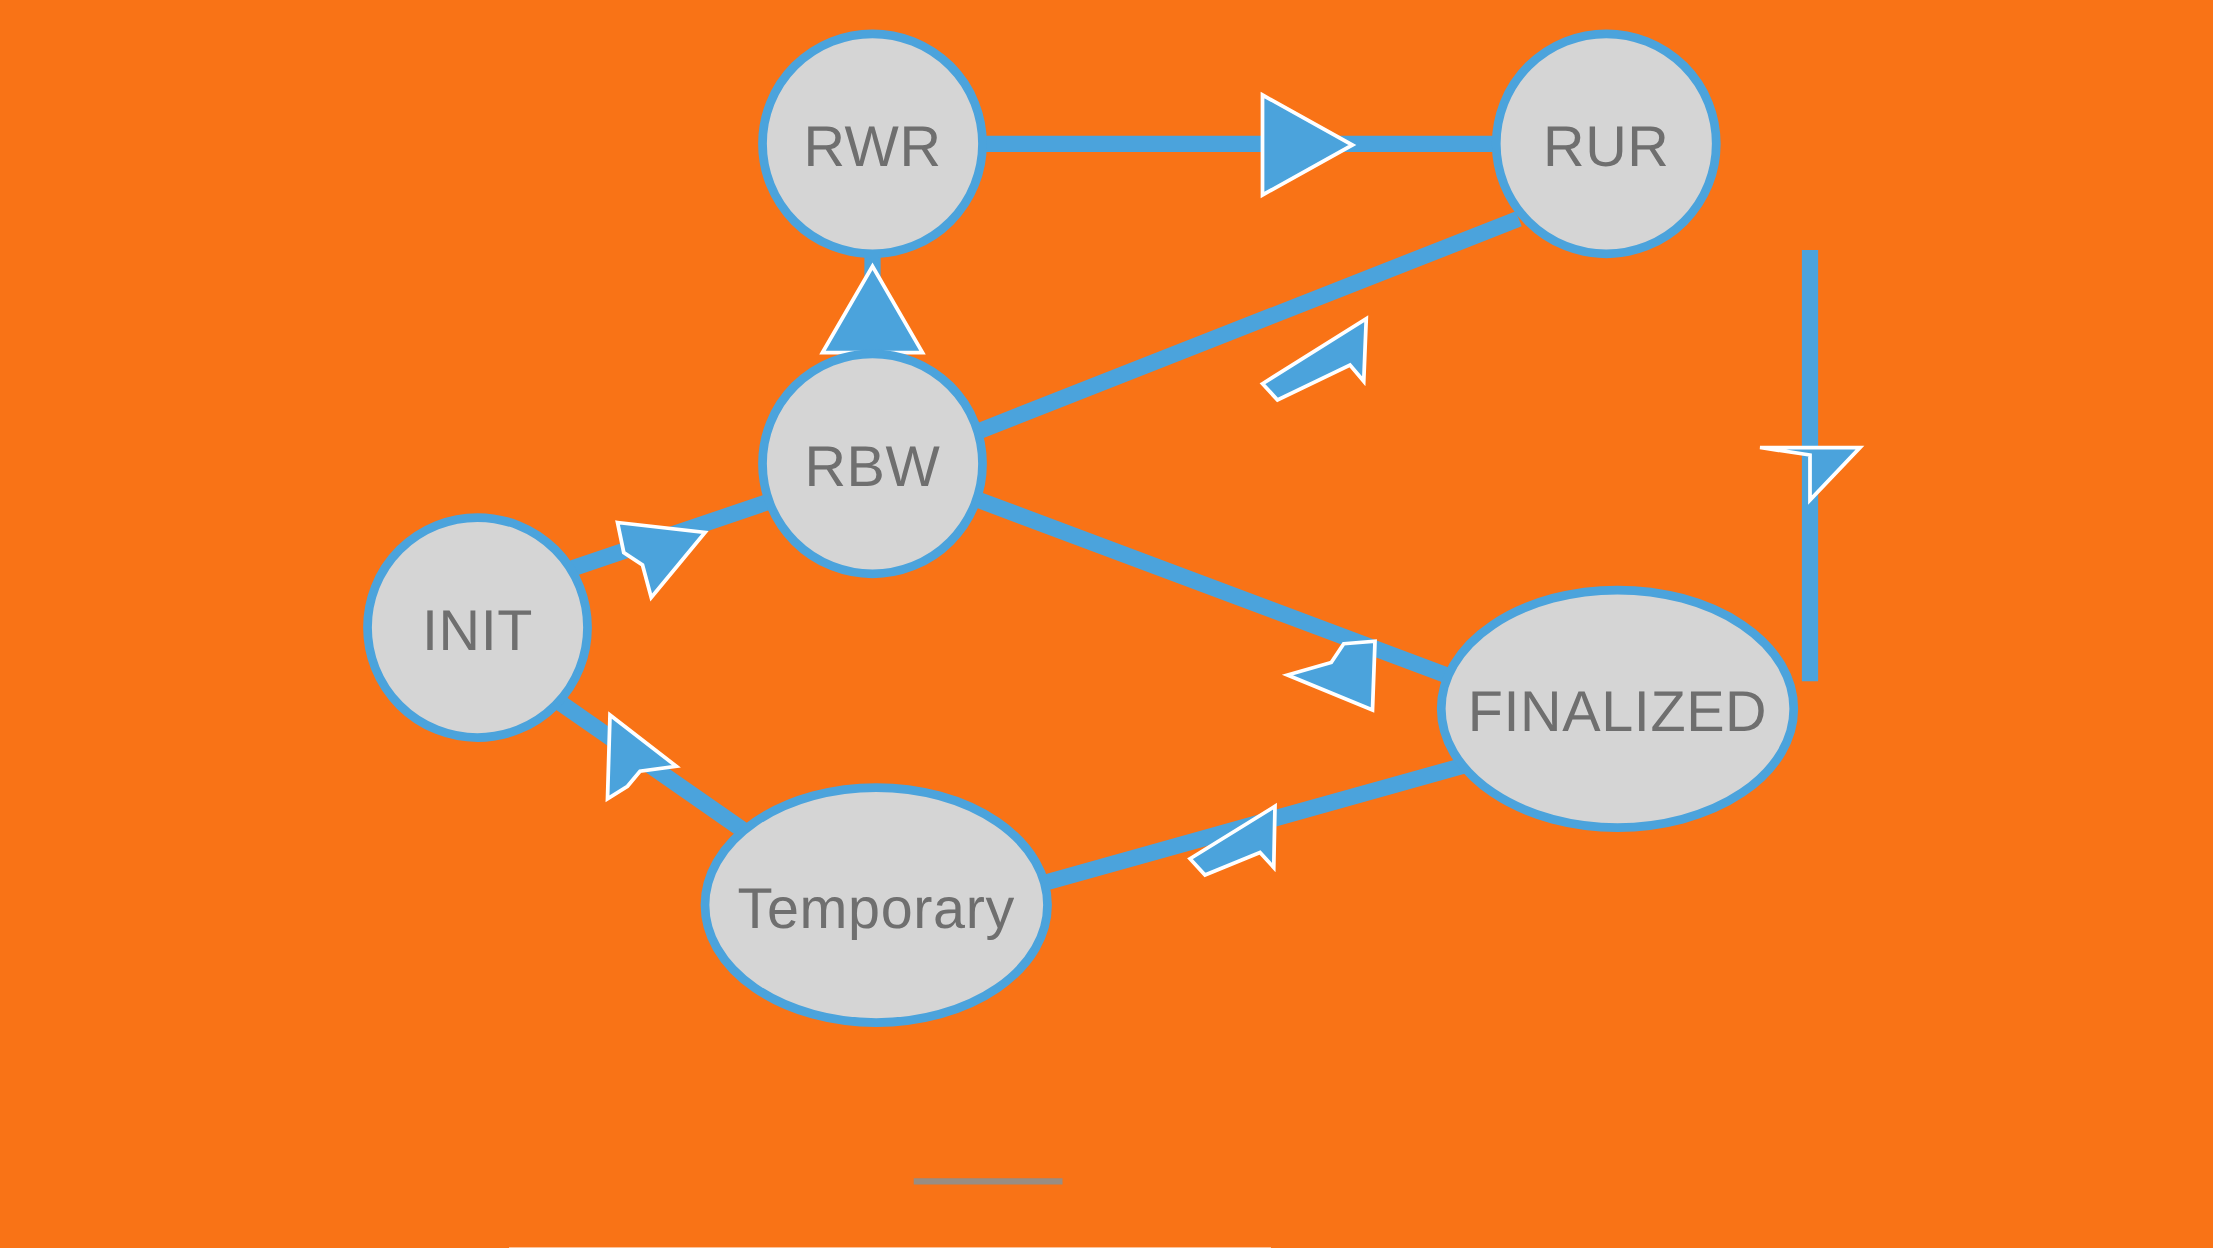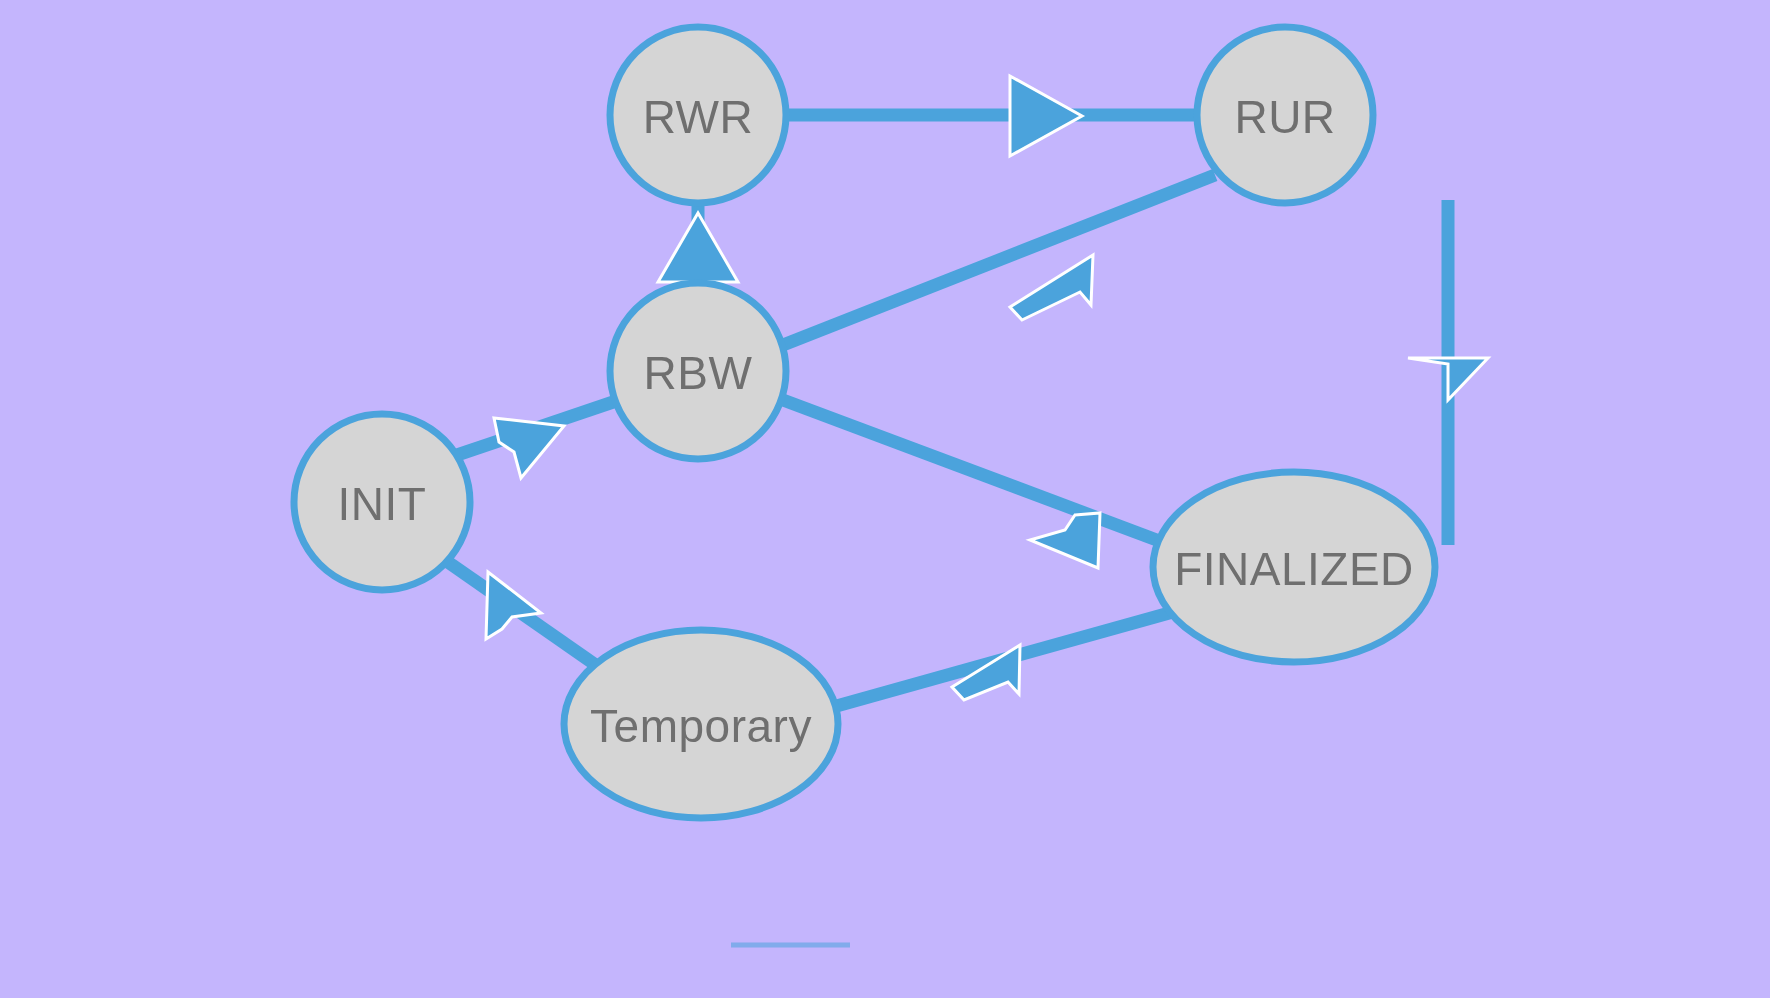--- a/index.html
+++ b/index.html
@@ -8,21 +8,21 @@
     padding: 0;
     background: #ffffff;
   }
   body {
     font-family: "Liberation Sans", sans-serif;
   }
   #canvas {
     position: relative;
     width: 1770px;
     height: 998px;
-    background: #c4b5fd;
+    background: #f97316;
     overflow: hidden;
   }
   #graph-svg {
     position: absolute;
     top: 0;
     left: 0;
     width: 1770px;
     height: 998px;
     display: block;
   }

